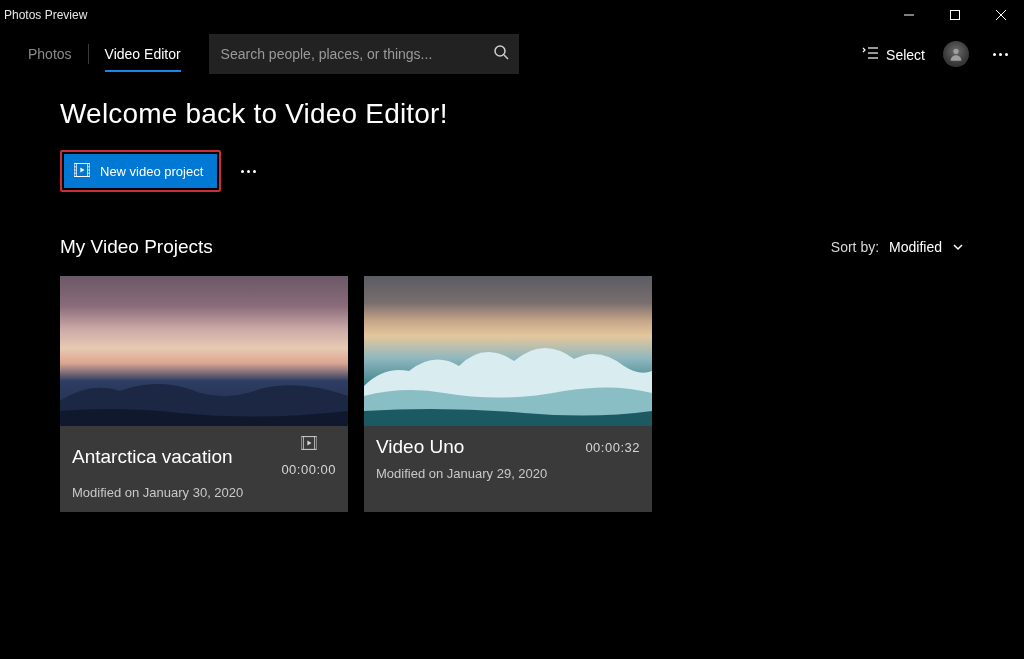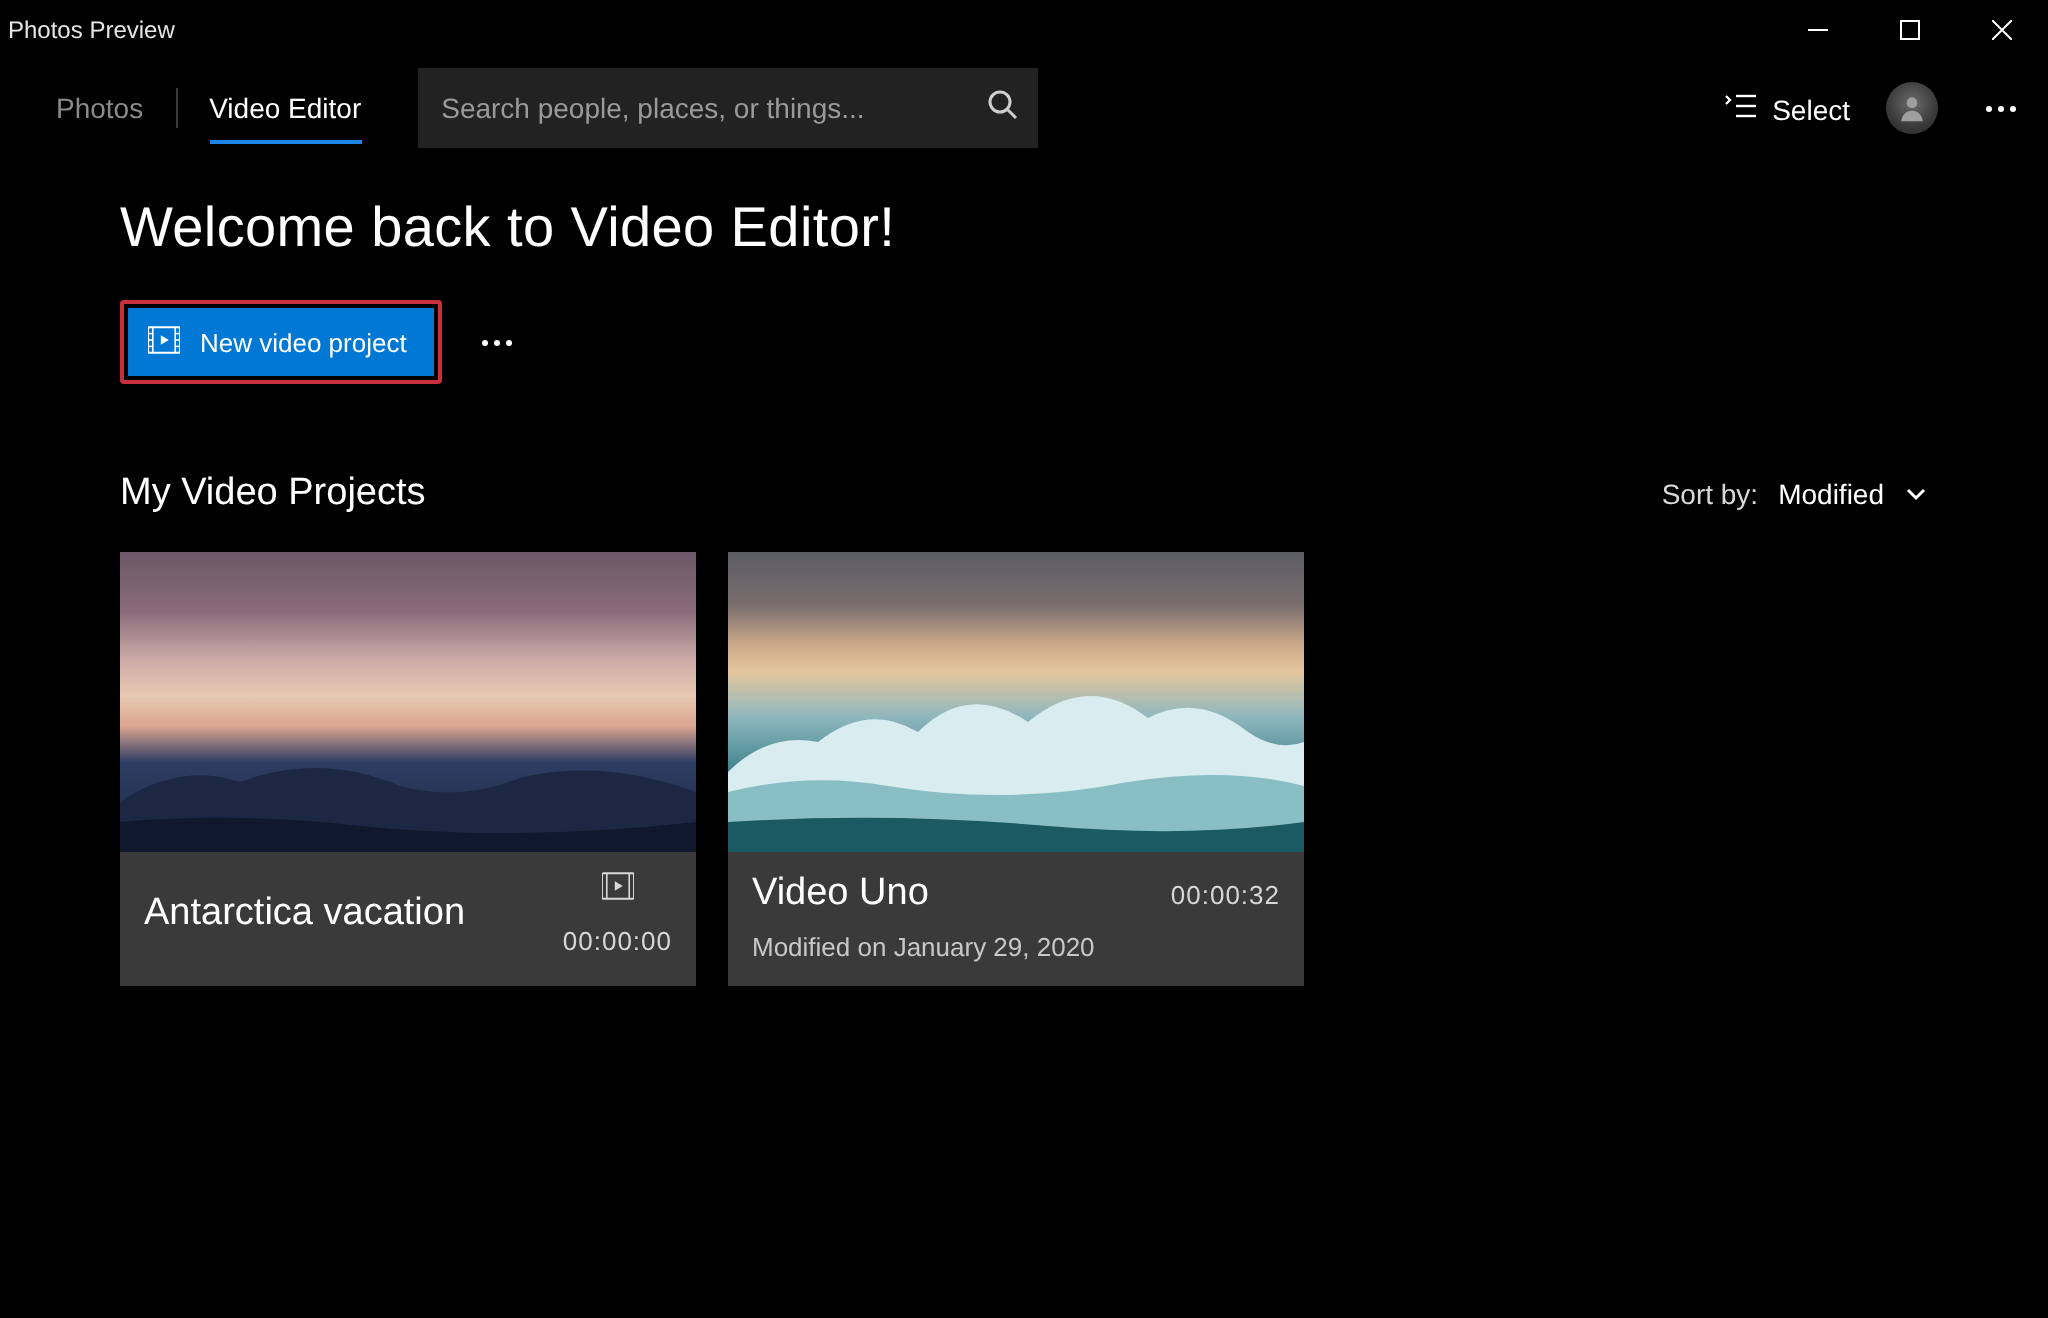--- a/index.html
+++ b/index.html
@@ -414,20 +414,21 @@
               <svg viewBox="0 0 20 16">
                 <rect x="0" y="0" width="20" height="16" rx="1" fill="none" stroke="#d8d8d8" stroke-width="1.2"></rect>
                 <line x1="3" y1="0" x2="3" y2="16" stroke="#d8d8d8" stroke-width="1"></line>
                 <line x1="17" y1="0" x2="17" y2="16" stroke="#d8d8d8" stroke-width="1"></line>
                 <polygon points="8,5 13,8 8,11" fill="#d8d8d8"></polygon>
               </svg>
             </span>
             <span class="duration">00:00:00</span>
           </div>
         </div>
+        <div class="card-sub">Modified on January 30, 2020</div>
       </div>
     </div>
 
     <div class="card">
       <div class="thumb thumb-ice">
         <div class="iceberg">
           <svg viewBox="0 0 288 95" preserveAspectRatio="none">
             <path d="M0,95 L0,55 Q20,35 45,40 Q70,20 95,35 Q120,10 150,30 Q180,5 210,28 Q235,15 260,35 Q275,45 288,40 L288,95 Z" fill="#d9ecef"></path>
             <path d="M0,95 L0,65 Q40,55 80,62 Q140,72 200,60 Q250,52 288,62 L288,95 Z" fill="#7fb9c0" opacity="0.9"></path>
             <path d="M0,95 L0,80 Q80,75 160,82 Q230,88 288,80 L288,95 Z" fill="#1c5a63"></path>

